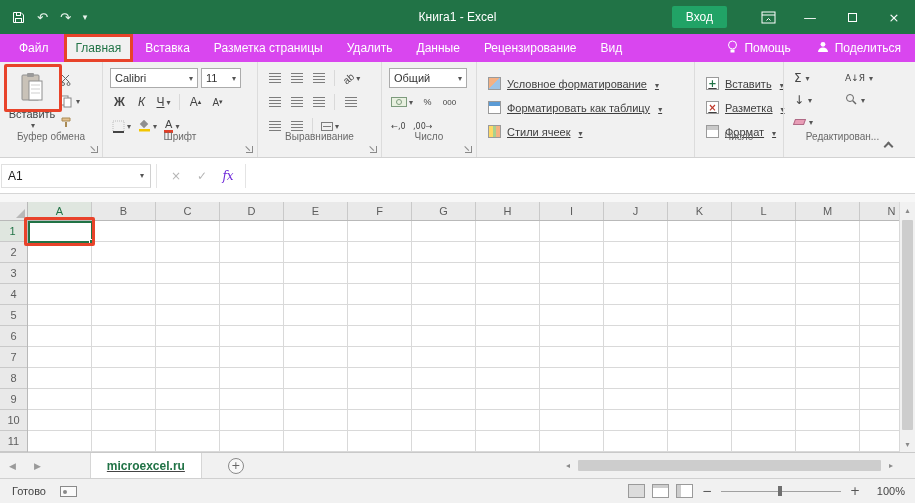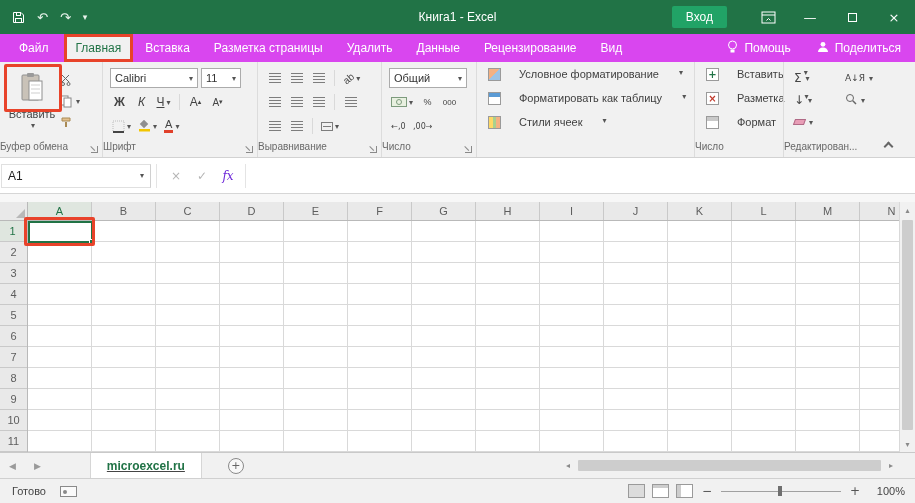--- a/index.html
+++ b/index.html
@@ -27,21 +27,21 @@
   .tab.file { padding:0 15px; margin-left:4px; }
   .tab.active { background:#f1f1f1; color:#217346; border:3px solid #e8432a; padding:9px 9px; }
   .tr-right { margin-left:auto; display:flex; align-items:center; gap:26px; padding-right:14px; color:#fff; }
   .tr-item { display:flex; align-items:center; gap:6px; font-size:12px; color:#fff; }
 
   
   .ribbon { position:absolute; top:62px; left:0; width:100%; height:96px; background:#f1f1f1;
             border-bottom:1px solid #d2d2d2; display:flex; }
   .group { position:relative; height:100%; padding:3px 2px 16px 2px; }
   .group + .group { border-left:1px solid #dcdcdc; }
-  .glabel { position:absolute; bottom:5px; left:0; right:0; font-size:10px; color:#696969; white-space:nowrap; overflow:hidden; }
+  .glabel { position:absolute; bottom:15px; left:0; right:0; text-align:center; font-size:10px; color:#696969; white-space:nowrap; overflow:hidden; }
   .launcher { position:absolute; right:4px; bottom:4px; width:7px; height:7px;
               border-right:1px solid #8a8a8a; border-bottom:1px solid #8a8a8a; }
   .launcher::before { content:""; position:absolute; left:0; top:0; width:6px; height:1px; background:#8a8a8a;
                       transform:rotate(45deg); transform-origin:left top; }
   .g-rows { display:flex; flex-direction:column; gap:2px; padding:2px 5px 0 5px; }
   .r { display:flex; align-items:center; gap:3px; height:22px; }
   .dd { font-size:8px; color:#555; margin-left:2px; }
   .combo { background:#fff; border:1px solid #ababab; height:20px; display:flex; align-items:center;
            justify-content:space-between; padding:0 4px; font-size:11px; color:#333; }
   .w86 { width:88px; } .w40 { width:40px; } .w78 { width:78px; }
@@ -63,21 +63,21 @@
 
   
   .clip-flex { display:flex; padding:2px 0 0 2px; }
   .paste-split { width:56px; display:flex; flex-direction:column; align-items:center; gap:1px; }
   .paste-iconbox { display:flex; align-items:center; justify-content:center; width:44px; height:40px; }
   .paste-label { font-size:11px; color:#444; }
   .clip-minis { display:flex; flex-direction:column; gap:5px; padding-top:5px; }
   .mini { display:inline-flex; align-items:center; gap:2px; height:16px; }
 
   
-  .style-row { display:flex; align-items:flex-start; gap:18px; height:22px; padding:0 4px; font-size:11px; color:#3f3f3f; white-space:nowrap; }
+  .style-row { display:flex; align-items:flex-end; gap:6px; height:22px; padding:0 4px; font-size:11px; color:#3f3f3f; white-space:nowrap;text-decoration:underline; }
   .sicon { width:13px; height:13px; border:1px solid #9a9a9a; flex:none; }
   .icon-cf { background:linear-gradient(135deg,#f4b183 50%,#9dc3e6 50%); }
   .icon-table { background:linear-gradient(to bottom,#5b9bd5 0 4px,#fff 4px); }
   .icon-cellstyles { background:linear-gradient(90deg,#ffd966 33%,#a9d18e 33% 66%,#f4b183 66%); }
   .cicon { width:13px; height:13px; border:1px solid #9a9a9a; background:#fff; display:inline-flex;
            align-items:center; justify-content:center; font-size:10px; font-weight:bold; flex:none; }
   .green { color:#217346; } .red { color:#c0392b; }
   .icon-format { background:linear-gradient(to bottom,#c9c9c9 0 4px,#fff 4px); }
 
   

